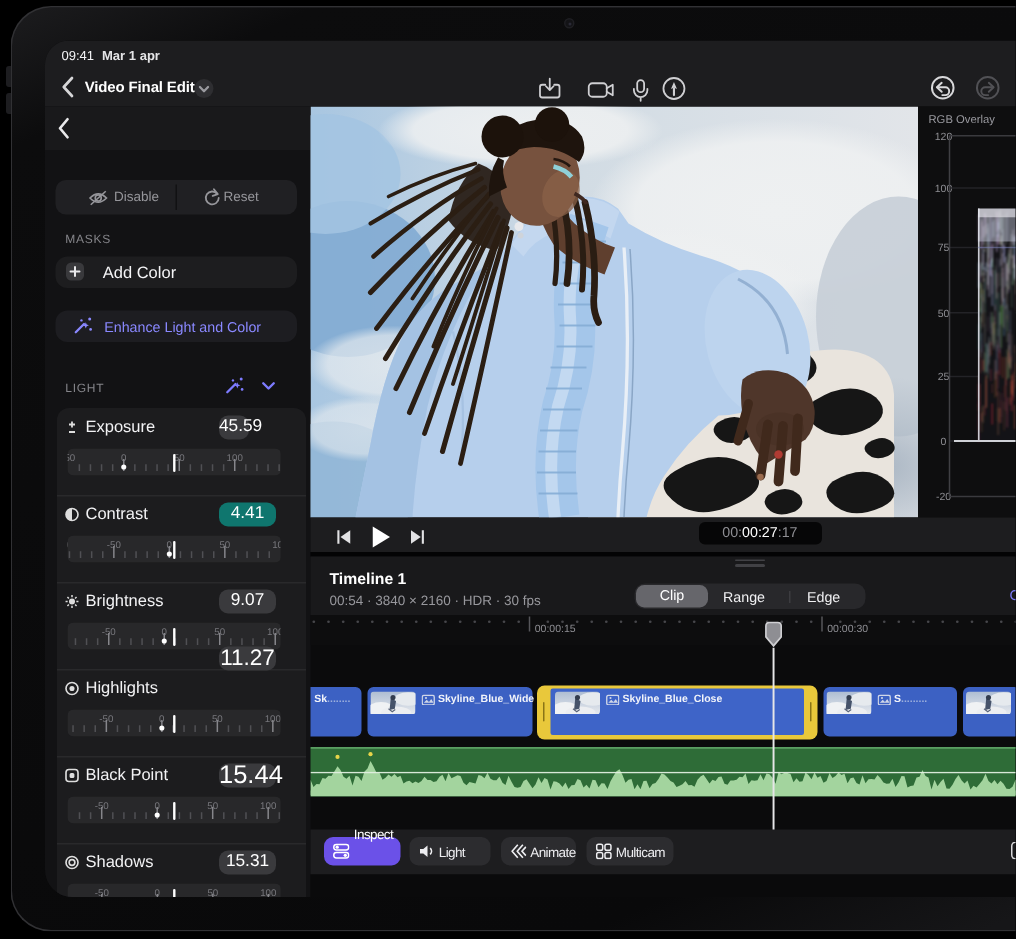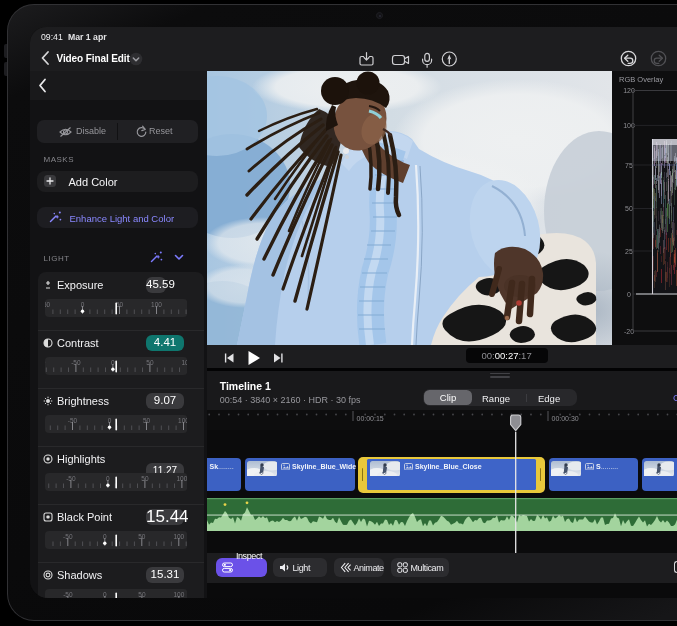--- a/index.html
+++ b/index.html
@@ -207,21 +207,21 @@
         <rect x="138.0" y="7" width="1" height="8" fill="#86868b"></rect>
         <circle cx="64.5" cy="12.3" r="1.7" fill="#fff"></circle>
         <rect x="70.4" y="3.6" width="1.6" height="12" rx="0.8" fill="#fff"></rect>
       </svg></div>
 <div class="a" style="left:8px;top:418.5px;width:166px;height:1px;background:#29292b"></div>
 <svg class="a" style="left:13px;top:427px" width="10" height="10">
       <circle cx="5" cy="5" r="4" stroke="#ddd" stroke-width="1.1" fill="none"></circle>
       <circle cx="5" cy="5" r="1.7" fill="#ddd"></circle>
     </svg>
 <div class="a t" style="left:27px;top:425.5px;font-size:11px;color:#f2f2f4">Highlights</div>
-<div class="a" style="left:116px;top:436px;width:38px;height:15.5px;background:#3a3a3d;border-radius:6px;text-align:center;font-size:10px;color:#fff;line-height:15.5px">11.27</div>
+<div class="a" style="left:116px;top:404px;width:38px;height:15.5px;background:#3a3a3d;border-radius:6px;text-align:center;font-size:15px;color:#fff;line-height:15.5px">11.27</div>
 <div class="a" style="left:14.6px;top:446px"><svg width="142.4" height="18" viewBox="0 0 142.4 18">
         <rect width="142.4" height="18" rx="4" fill="#28282a"></rect>
         <text x="-11.1" y="8.2" font-size="6.5" fill="#77777c" text-anchor="middle" font-family="Liberation Sans">-100</text>
         <text x="25.9" y="8.2" font-size="6.5" fill="#77777c" text-anchor="middle" font-family="Liberation Sans">-50</text>
         <text x="62.9" y="8.2" font-size="6.5" fill="#77777c" text-anchor="middle" font-family="Liberation Sans">0</text>
         <text x="99.9" y="8.2" font-size="6.5" fill="#77777c" text-anchor="middle" font-family="Liberation Sans">50</text>
         <text x="136.9" y="8.2" font-size="6.5" fill="#77777c" text-anchor="middle" font-family="Liberation Sans">100</text>
         <rect x="3.2" y="10.5" width="1" height="4.5" fill="#505054"></rect>
         <rect x="10.6" y="10.5" width="1" height="4.5" fill="#505054"></rect>
         <rect x="18.0" y="10.5" width="1" height="4.5" fill="#505054"></rect>

